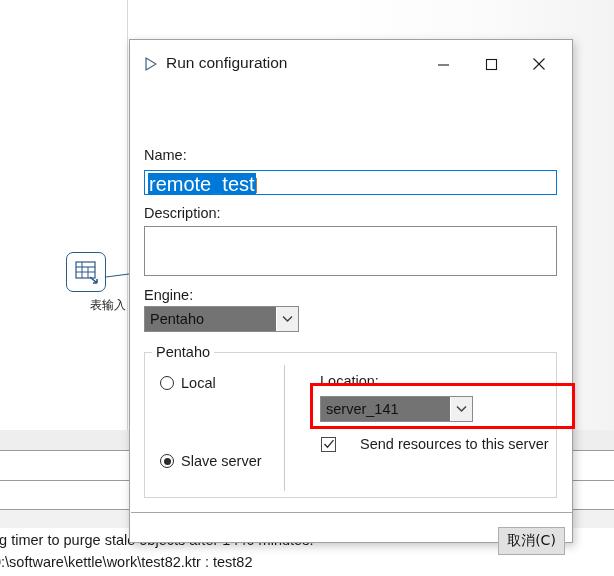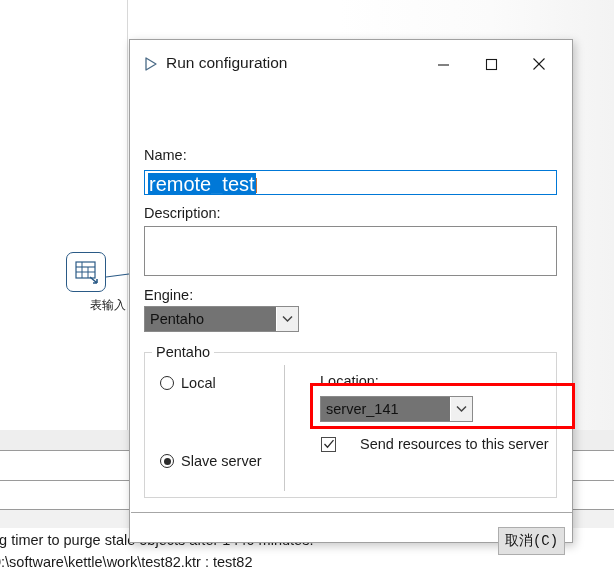--- a/index.html
+++ b/index.html
@@ -398,16 +398,16 @@
         <svg width="12" height="12" viewBox="0 0 12 12">
           <path d="M1.5 6 L4.5 9.2 L10.5 2.2" fill="none" stroke="#2b2b2b" stroke-width="1.3"></path>
         </svg>
       </span>
       <span class="cb-label">Send resources to this server</span>
     </div>
 
   </div>
 
   <div class="dlg-sep" style="top:472px;"></div>
-  <div class="dlg-btn" style="left:368px; top:487px; width:67px;font-family:Liberation Mono, monospace;">取消(C)</div>
+  <div class="dlg-btn" style="left:368px; top:487px; width:67px;">取消(C)</div>
 </div>
 
 <div class="annotation-rect" style="left:310px; top:383px; width:265px; height:46px;"></div>
 
 </body></html>

